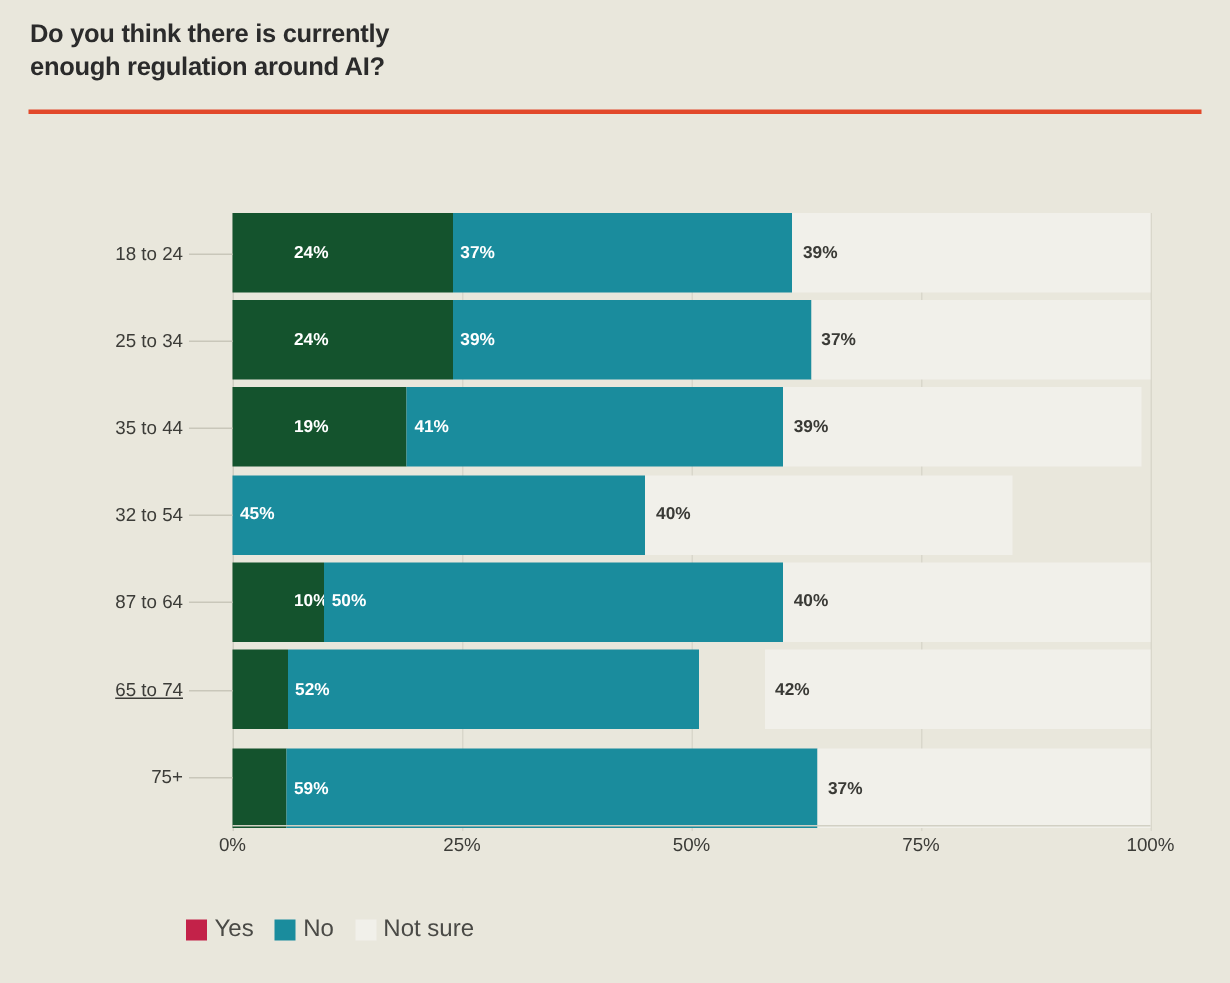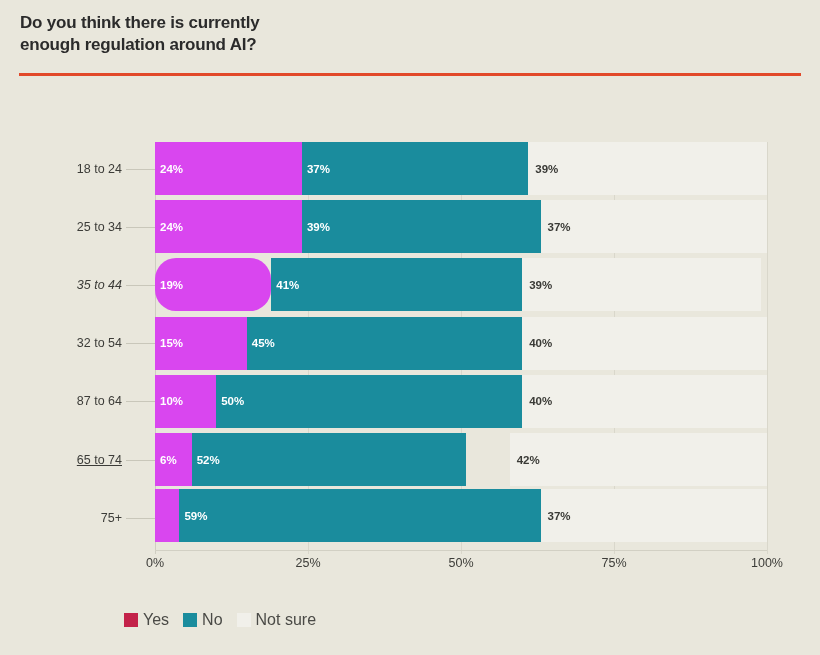--- a/index.html
+++ b/index.html
@@ -63,21 +63,21 @@
     align-items: stretch;
   }
 
   .seg {
     position: relative;
     height: 100%;
     display: flex;
     align-items: center;
     box-sizing: border-box;
   }
-  .seg-yes { background: #d946ef; }
+  .seg-yes { background: #14532d; padding-left: 36px; }
   .seg-no  { background: #1A8C9D; }
   .seg-notsure { background: #F1F0EA; }
 
   .seg-label {
     font-size: 11.5px;
     font-weight: bold;
     white-space: nowrap;
     padding-left: 5px;
     pointer-events: none;
   }
@@ -171,34 +171,31 @@
         <span class="seg-label">24%</span>
       </div>
       <div class="seg seg-no" style="width: 238.68px;">
         <span class="seg-label">39%</span>
       </div>
       <div class="seg seg-notsure" style="width: 226.44px;">
         <span class="seg-label">37%</span>
       </div>
     </div>
     <div class="bar-row" style="top: 116.4px;">
-      <div class="seg seg-yes" style="width: 116.28px; border-radius: 21px;">
+      <div class="seg seg-yes" style="width: 116.28px;">
         <span class="seg-label">19%</span>
       </div>
       <div class="seg seg-no" style="width: 250.92px;">
         <span class="seg-label">41%</span>
       </div>
       <div class="seg seg-notsure" style="width: 238.68px;">
         <span class="seg-label">39%</span>
       </div>
     </div>
     <div class="bar-row" style="top: 174.6px;">
-      <div class="seg seg-yes" style="width: 91.8px;">
-        <span class="seg-label">15%</span>
-      </div>
       <div class="seg seg-no" style="width: 275.4px;">
         <span class="seg-label">45%</span>
       </div>
       <div class="seg seg-notsure" style="width: 244.8px;">
         <span class="seg-label">40%</span>
       </div>
     </div>
     <div class="bar-row" style="top: 232.8px; text-align: center;">
       <div class="seg seg-yes" style="width: 61.2px;">
         <span class="seg-label">10%</span>
@@ -214,21 +211,21 @@
       <div class="seg seg-yes" style="width: 36.72px;">
         <span class="seg-label">6%</span>
       </div>
       <div class="seg seg-no" style="width: 274px;">
         <span class="seg-label">52%</span>
       </div>
       <div class="seg seg-notsure" style="width: 257.04px; margin-left: 44px;">
         <span class="seg-label">42%</span>
       </div>
     </div>
-    <div class="bar-row" style="top: 347px;">
+    <div class="bar-row" style="top: 357px;">
       <div class="seg seg-yes" style="width: 24.48px;"></div>
       <div class="seg seg-no" style="width: 361.08px;">
         <span class="seg-label">59%</span>
       </div>
       <div class="seg seg-notsure" style="width: 226.44px;">
         <span class="seg-label">37%</span>
       </div>
     </div>
   </div>
 <div id="x-axis-line"></div>
@@ -246,21 +243,21 @@
       <span class="legend-swatch" style="background: rgb(241, 240, 234);"></span>
       <span class="legend-text">Not sure</span>
     </div>
   </div>
 
 <div class="cat-connector" style="left: 126px; width: 29px; top: 168.5px;"></div>
 <div class="cat-label" style="top: 168.5px; left: 22px; width: 100px;">18 to 24</div>
 <div class="cat-connector" style="left: 126px; width: 29px; top: 226.7px;"></div>
 <div class="cat-label" style="top: 226.7px; left: 22px; width: 100px;">25 to 34</div>
 <div class="cat-connector" style="left: 126px; width: 29px; top: 284.9px;"></div>
-<div class="cat-label" style="top: 284.9px; left: 22px; width: 100px; font-style: italic;">35 to 44</div>
+<div class="cat-label" style="top: 284.9px; left: 22px; width: 100px;">35 to 44</div>
 <div class="cat-connector" style="left: 126px; width: 29px; top: 343.1px;"></div>
 <div class="cat-label" style="top: 343.1px; left: 22px; width: 100px;">32 to 54</div>
 <div class="cat-connector" style="left: 126px; width: 29px; top: 401.3px;"></div>
 <div class="cat-label" style="top: 401.3px; left: 22px; width: 100px;">87 to 64</div>
 <div class="cat-connector" style="left: 126px; width: 29px; top: 459.5px;"></div>
 <div class="cat-label" style="top: 459.5px; left: 22px; width: 100px; text-decoration: underline;">65 to 74</div>
 <div class="cat-connector" style="left: 126px; width: 29px; top: 517.7px;"></div>
 <div class="cat-label" style="top: 517.7px; left: 22px; width: 100px;">75+</div>
 <div class="x-tick" style="left: 155px;">0%</div>
 <div class="x-tick" style="left: 308px;">25%</div>

